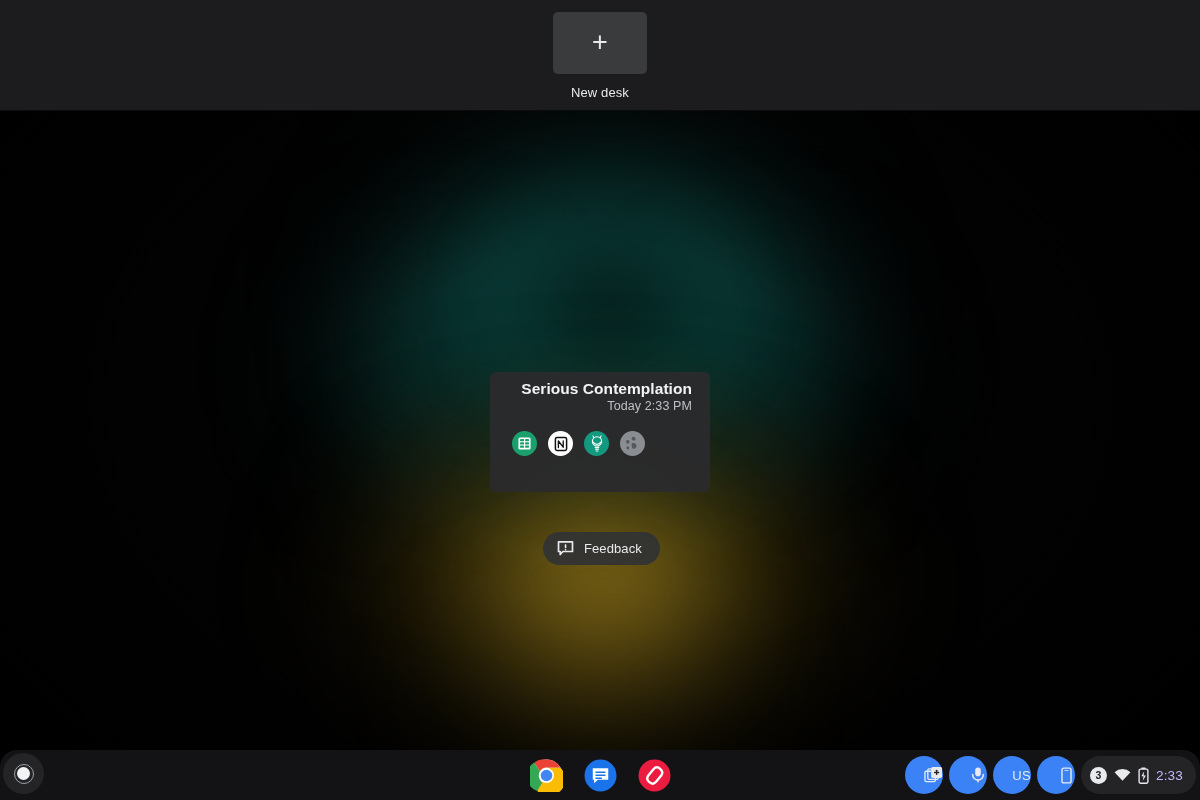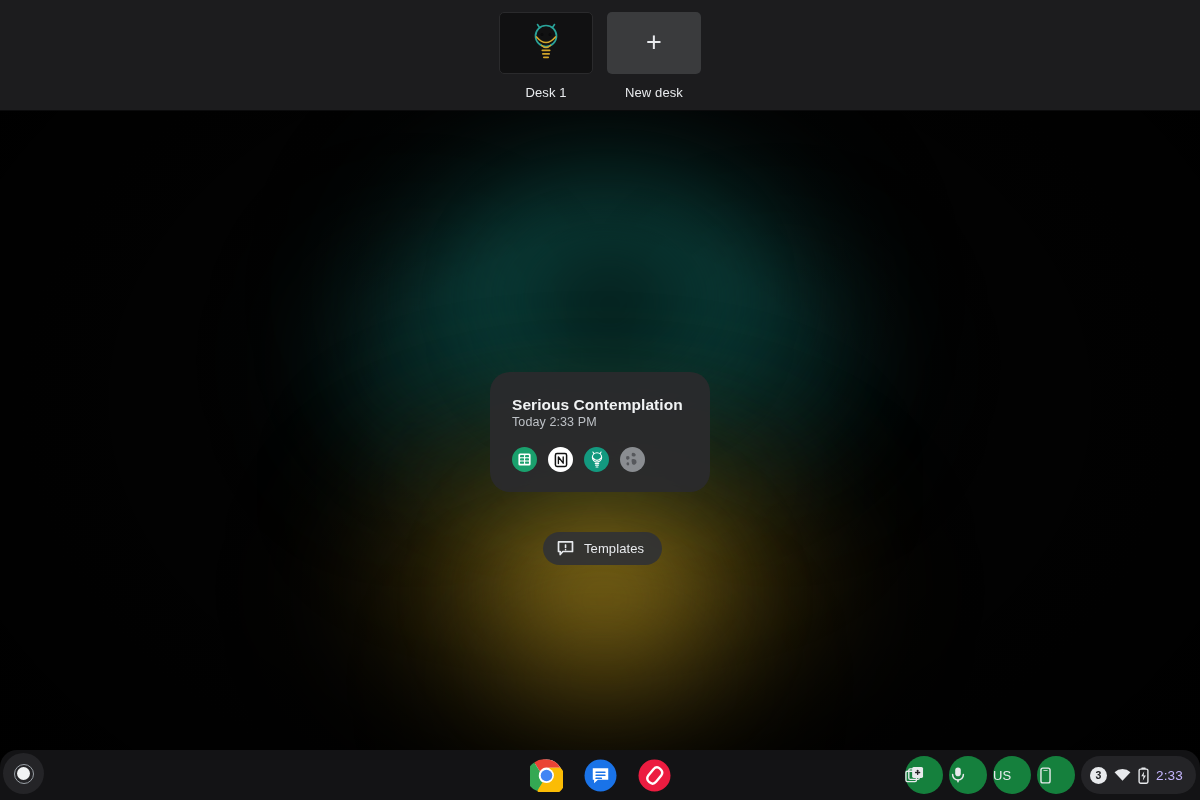--- a/index.html
+++ b/index.html
@@ -162,23 +162,24 @@
     line-height: 1;
     margin-top: -2px;
   }
 
   
   #template-card {
     position: absolute;
     left: 490px; top: 372px;
     width: 220px; height: 120px;
     background: rgba(42,43,45,0.94);
-    border-radius: 20px;
-    padding: 24px 18px 0 22px;
-    cursor: pointer;
+    border-radius: 6px;
+    padding: 8px 18px 0 22px;
+    cursor: pointer;
+    text-align: right;
   }
   #card-title {
     font-size: 15.5px;
     font-weight: bold;
     color: #f1f3f4;
     letter-spacing: 0.05px;
     white-space: nowrap;
   }
   #card-time {
     margin-top: 1px;
@@ -271,22 +272,22 @@
     position: absolute;
     right: 4px; top: 5px;
     height: 40px;
     display: flex;
     align-items: center;
     gap: 6px;
   }
   .tray-btn {
     width: 38px; height: 38px;
     border-radius: 50%;
-    background: #15803d;
-    display: flex; align-items: center; justify-content: flex-start;
+    background: #3b82f6;
+    display: flex; align-items: center; justify-content: flex-end;
     cursor: pointer;
     color: #e8eaed;
   }
   .tray-btn.kbd {
     font-size: 13px;
     letter-spacing: 0.3px;
   }
   #status-pill {
     height: 38px;
     border-radius: 19px;
@@ -325,38 +326,20 @@
     <div class="glow glow-teal-inner-dark"></div>
     <div class="glow glow-olive-blend"></div>
     <div class="glow glow-amber-main"></div>
     <div class="glow glow-amber-core"></div>
     <div class="glow glow-amber-lower"></div>
     <div class="vignette"></div>
   </div>
 
   <div id="desk-bar">
 
-    <div class="desk-item">
-      <div class="desk-thumb desk1-thumb">
-        <span>
-          <svg width="34" height="40" viewBox="0 0 34 40">
-            <circle cx="17" cy="13" r="10.5" fill="none" stroke="#2aa49a" stroke-width="1.7"></circle>
-            <path d="M10.5 4.5 L8.5 1.5 M23.5 4.5 L25.5 1.5" stroke="#2aa49a" stroke-width="1.6" stroke-linecap="round"></path>
-            <circle cx="13" cy="11.5" r="1.5" fill="#0b0b0c"></circle>
-            <circle cx="21" cy="11.5" r="1.5" fill="#0b0b0c"></circle>
-            <path d="M7.5 14 Q17 25 26.5 14" fill="none" stroke="#d2a42a" stroke-width="1.7" stroke-linecap="round"></path>
-            <path d="M12 22 Q17 27 22 22" fill="none" stroke="#d2a42a" stroke-width="1.6"></path>
-            <rect x="12.5" y="26.5" width="9" height="1.7" rx="0.8" fill="#d2a42a"></rect>
-            <rect x="13" y="30" width="8" height="1.7" rx="0.8" fill="#d2a42a"></rect>
-            <rect x="14" y="33.5" width="6" height="1.7" rx="0.8" fill="#d2a42a"></rect>
-          </svg>
-        </span>
-      </div>
-      <div class="desk-label">Desk 1</div>
-    </div>
 
     <div class="desk-item">
       <div class="desk-thumb newdesk-thumb">
         <span class="plus-glyph">+</span>
       </div>
       <div class="desk-label">New desk</div>
     </div>
 
 
   </div>
@@ -413,21 +396,21 @@
   </div>
 
   <button id="feedback-button">
     <span>
       <svg width="17" height="17" viewBox="0 0 18 18">
         <path d="M1.6 2 H16.4 V12.2 H6.2 L3.4 15.4 V12.2 H1.6 Z" fill="none" stroke="#e8eaed" stroke-width="1.8" stroke-linejoin="round"></path>
         <rect x="8.2" y="4.6" width="1.7" height="4.1" rx="0.5" fill="#e8eaed"></rect>
         <rect x="8.2" y="9.5" width="1.7" height="1.7" rx="0.5" fill="#e8eaed"></rect>
       </svg>
     </span>
-    <span id="feedback-label">Templates</span>
+    <span id="feedback-label">Feedback</span>
   </button>
 
   <div id="shelf">
 
     <div id="launcher-button">
       <span class="launcher-ring">
         <span class="launcher-dot"></span>
       </span>
     </div>
 

